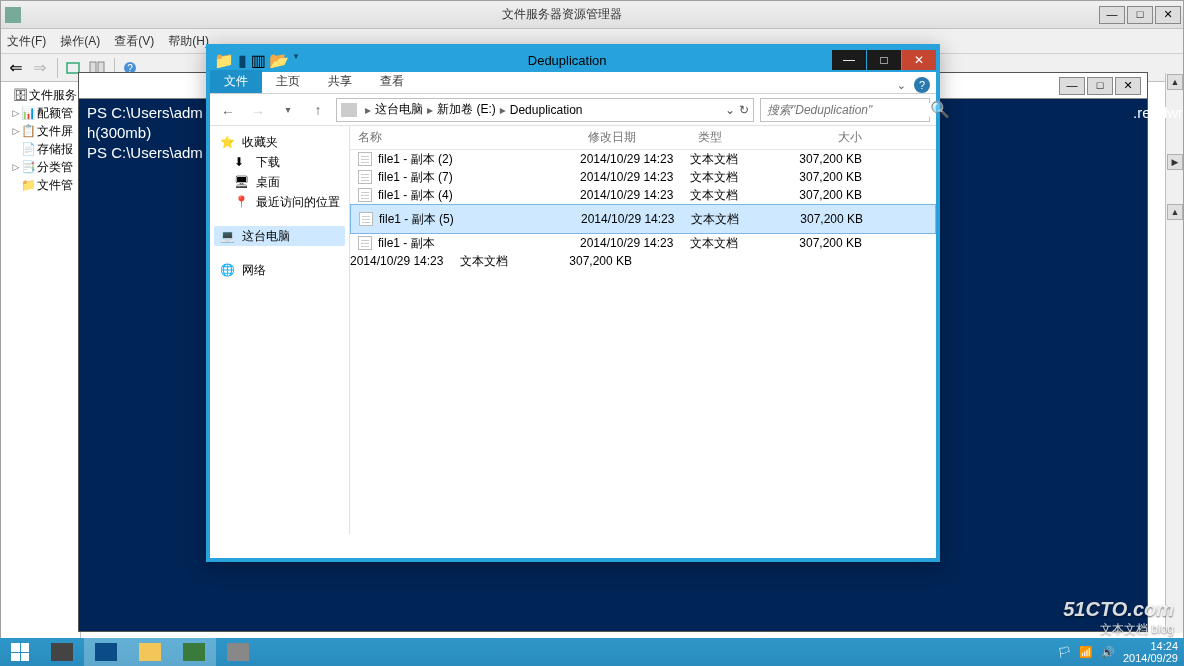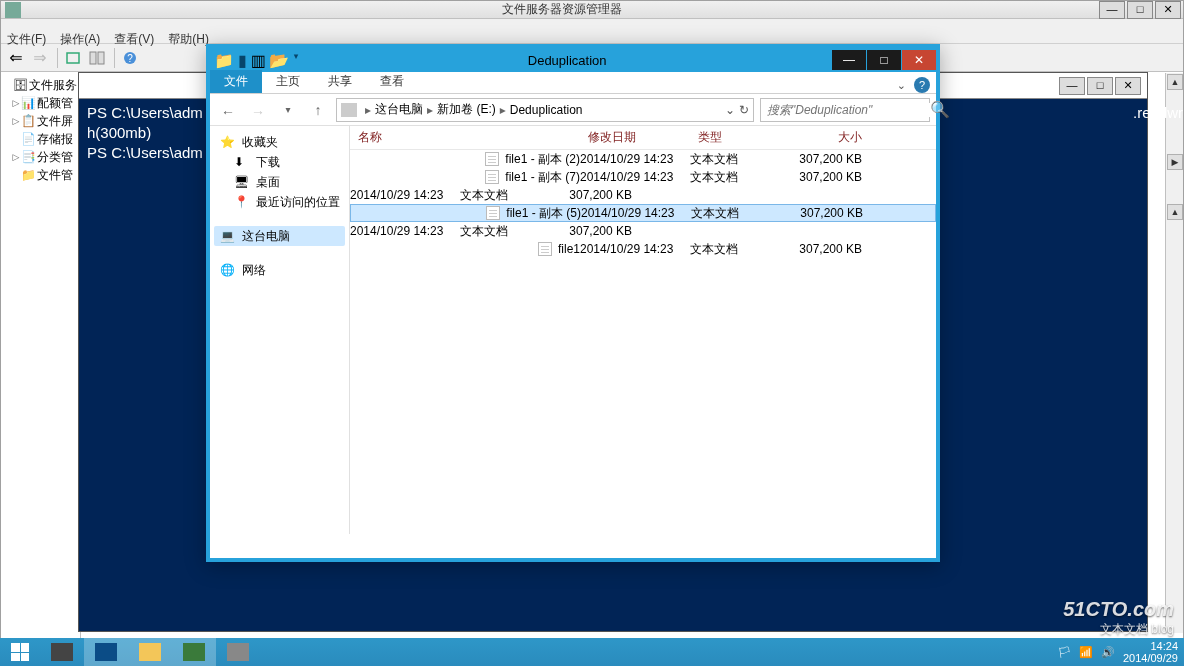--- a/index.html
+++ b/index.html
@@ -1,26 +1,26 @@
 <!DOCTYPE html>
 <html><head>
 <meta charset="utf-8">
 <style>
 * { box-sizing: border-box; margin: 0; padding: 0; font-family: "Microsoft YaHei", "Segoe UI", sans-serif; }
 body { width: 1184px; height: 666px; background: #e8e8e8; position: relative; overflow: hidden; }
 
 
 .fsrm-window { position: absolute; left: 0; top: 0; width: 1184px; height: 640px; background: #fff; border: 1px solid #a0a0a0; }
-.fsrm-titlebar { height: 18px; background: linear-gradient(#f0f0f0,#e0e0e0); display: flex; align-items: center; border-bottom: 1px solid #c0c0c0; }
+.fsrm-titlebar { height: 28px; background: linear-gradient(#f0f0f0,#e0e0e0); display: flex; align-items: center; border-bottom: 1px solid #c0c0c0; }
 .fsrm-titlebar .icon { width: 16px; height: 16px; margin: 0 4px; background: #7a9; }
 .fsrm-title-text { flex: 1; text-align: center; font-size: 12px; color: #333; }
 .sys-btns { display: flex; }
 .sys-btn { width: 26px; height: 18px; border: 1px solid #888; background: #ddd; margin-right: 2px; text-align: center; font-size: 11px; line-height: 14px; cursor: pointer; }
 
-.fsrm-menubar { height: 22px; background: #f0f0f0; display: flex; padding: 12px 6px; font-size: 12px; color: #333; border-bottom: 1px solid #d0d0d0; }
+.fsrm-menubar { height: 22px; background: #f0f0f0; display: flex; align-items: center; padding: 12px 6px; font-size: 12px; color: #333; border-bottom: 1px solid #d0d0d0; }
 .fsrm-menubar span { margin-right: 14px; cursor: pointer; }
 
 .fsrm-toolbar { height: 28px; background: #f0f0f0; display: flex; align-items: center; padding: 0 4px; border-bottom: 1px solid #c0c0c0; }
 .tb-btn { width: 22px; height: 22px; margin-right: 2px; display: flex; align-items: center; justify-content: center; cursor: pointer; }
 .tb-sep { width: 1px; height: 20px; background: #c0c0c0; margin: 0 4px; }
 
 .fsrm-body { display: flex; height: calc(100% - 72px); }
 .fsrm-tree { width: 80px; background: #fff; border-right: 1px solid #c0c0c0; font-size: 12px; padding: 4px 2px; overflow: hidden; }
 .tree-row { display: flex; align-items: center; height: 18px; white-space: nowrap; cursor: pointer; }
 .tree-cx { width: 10px; text-align: center; color: #666; font-size: 9px; }
@@ -60,29 +60,29 @@
 .search-box .sicon { width: 20px; text-align: center; color: #666; }
 
 .exp-body { display: flex; height: calc(100% - 78px - 24px); }
 .nav-pane { width: 140px; border-right: 1px solid #e0e0e0; font-size: 12px; padding: 6px 4px; }
 .np-group { margin-bottom: 14px; }
 .np-row { display: flex; align-items: center; height: 20px; padding-left: 6px; cursor: pointer; border-radius: 2px; }
 .np-row.sel { background: #cde8ff; }
 .np-ic { width: 16px; height: 14px; margin-right: 6px; }
 
 .file-list { flex: 1; font-size: 12px; }
-.fl-head { display: flex; height: 24px; align-items: center; border-bottom: 1px solid #e8e8e8; color: #7f1d1d; }
+.fl-head { display: flex; height: 24px; align-items: center; border-bottom: 1px solid #e8e8e8; color: #737373; }
 .fl-head div { padding: 0 8px; }
 .col-name { width: 230px; }
 .col-date { width: 110px; }
 .col-type { width: 90px; text-align: left; }
 .col-size { width: 90px; text-align: right; }
 .fl-row { display: flex; height: 18px; align-items: center; cursor: pointer; }
-.fl-row.sel { background: #cde8ff; border: 1px solid #7ab7e8; height: 18px; }
-.fl-row .col-name { display: flex; align-items: center; justify-content: flex-end; }
+.fl-row.sel { background: #cde8ff; border: 1px solid #7ab7e8; height: 30px; }
+.fl-row .col-name { display: flex; align-items: center; }
 .file-ic { width: 14px; height: 14px; border: 1px solid #bbb; background: #fff; margin: 0 6px 0 8px; position: relative; }
 .file-ic::after { content: ""; position: absolute; left: 2px; right: 2px; top: 3px; height: 1px; background: #ccc; box-shadow: 0 3px 0 #ccc, 0 6px 0 #ccc; }
 .col-size-cell { width: 90px; text-align: right; padding-right: 8px; }
 
 .exp-status { height: 24px; border-top: 1px solid #e0e0e0; display: flex; align-items: center; padding: 0 8px; font-size: 12px; color: #444; }
 .view-icons { margin-left: auto; display: flex; gap: 4px; }
 .view-ic { width: 18px; height: 16px; border: 1px solid #8ab; background: #eaf4fb; cursor: pointer; }
 .view-ic.active { background: #cde8ff; border-color: #5a9fd4; }
 
 
@@ -304,43 +304,47 @@
           <div class="fl-row">
             <div class="col-name">
               <span class="file-ic"></span>
               <span>file1 - 副本 (7)</span>
             </div>
             <div class="col-date">2014/10/29 14:23</div>
             <div class="col-type">文本文档</div>
             <div class="col-size-cell">307,200 KB</div>
           </div>
           <div class="fl-row">
+            <div class="col-name">
+              <span class="file-ic"></span>
+              <span>file1 - 副本 (4)</span>
+            </div>
             <div class="col-date">2014/10/29 14:23</div>
             <div class="col-type">文本文档</div>
             <div class="col-size-cell">307,200 KB</div>
           </div>
           <div class="fl-row sel">
             <div class="col-name">
               <span class="file-ic"></span>
               <span>file1 - 副本 (5)</span>
             </div>
             <div class="col-date">2014/10/29 14:23</div>
             <div class="col-type">文本文档</div>
             <div class="col-size-cell">307,200 KB</div>
           </div>
           <div class="fl-row">
-            <div class="col-date">2014/10/29 14:23</div>
-            <div class="col-type">文本文档</div>
-            <div class="col-size-cell">307,200 KB</div>
-          </div>
-          <div class="fl-row">
-            <div class="col-name">
-              <span class="file-ic"></span>
-              <span>file1</span>
-            </div>
+            <div class="col-name">
+              <span class="file-ic"></span>
+              <span>file1 - 副本</span>
+            </div>
+            <div class="col-date">2014/10/29 14:23</div>
+            <div class="col-type">文本文档</div>
+            <div class="col-size-cell">307,200 KB</div>
+          </div>
+          <div class="fl-row">
             <div class="col-date">2014/10/29 14:23</div>
             <div class="col-type">文本文档</div>
             <div class="col-size-cell">307,200 KB</div>
           </div>
         </div>
     </div>
   </div>
 </div>
 
 <div class="watermark">

